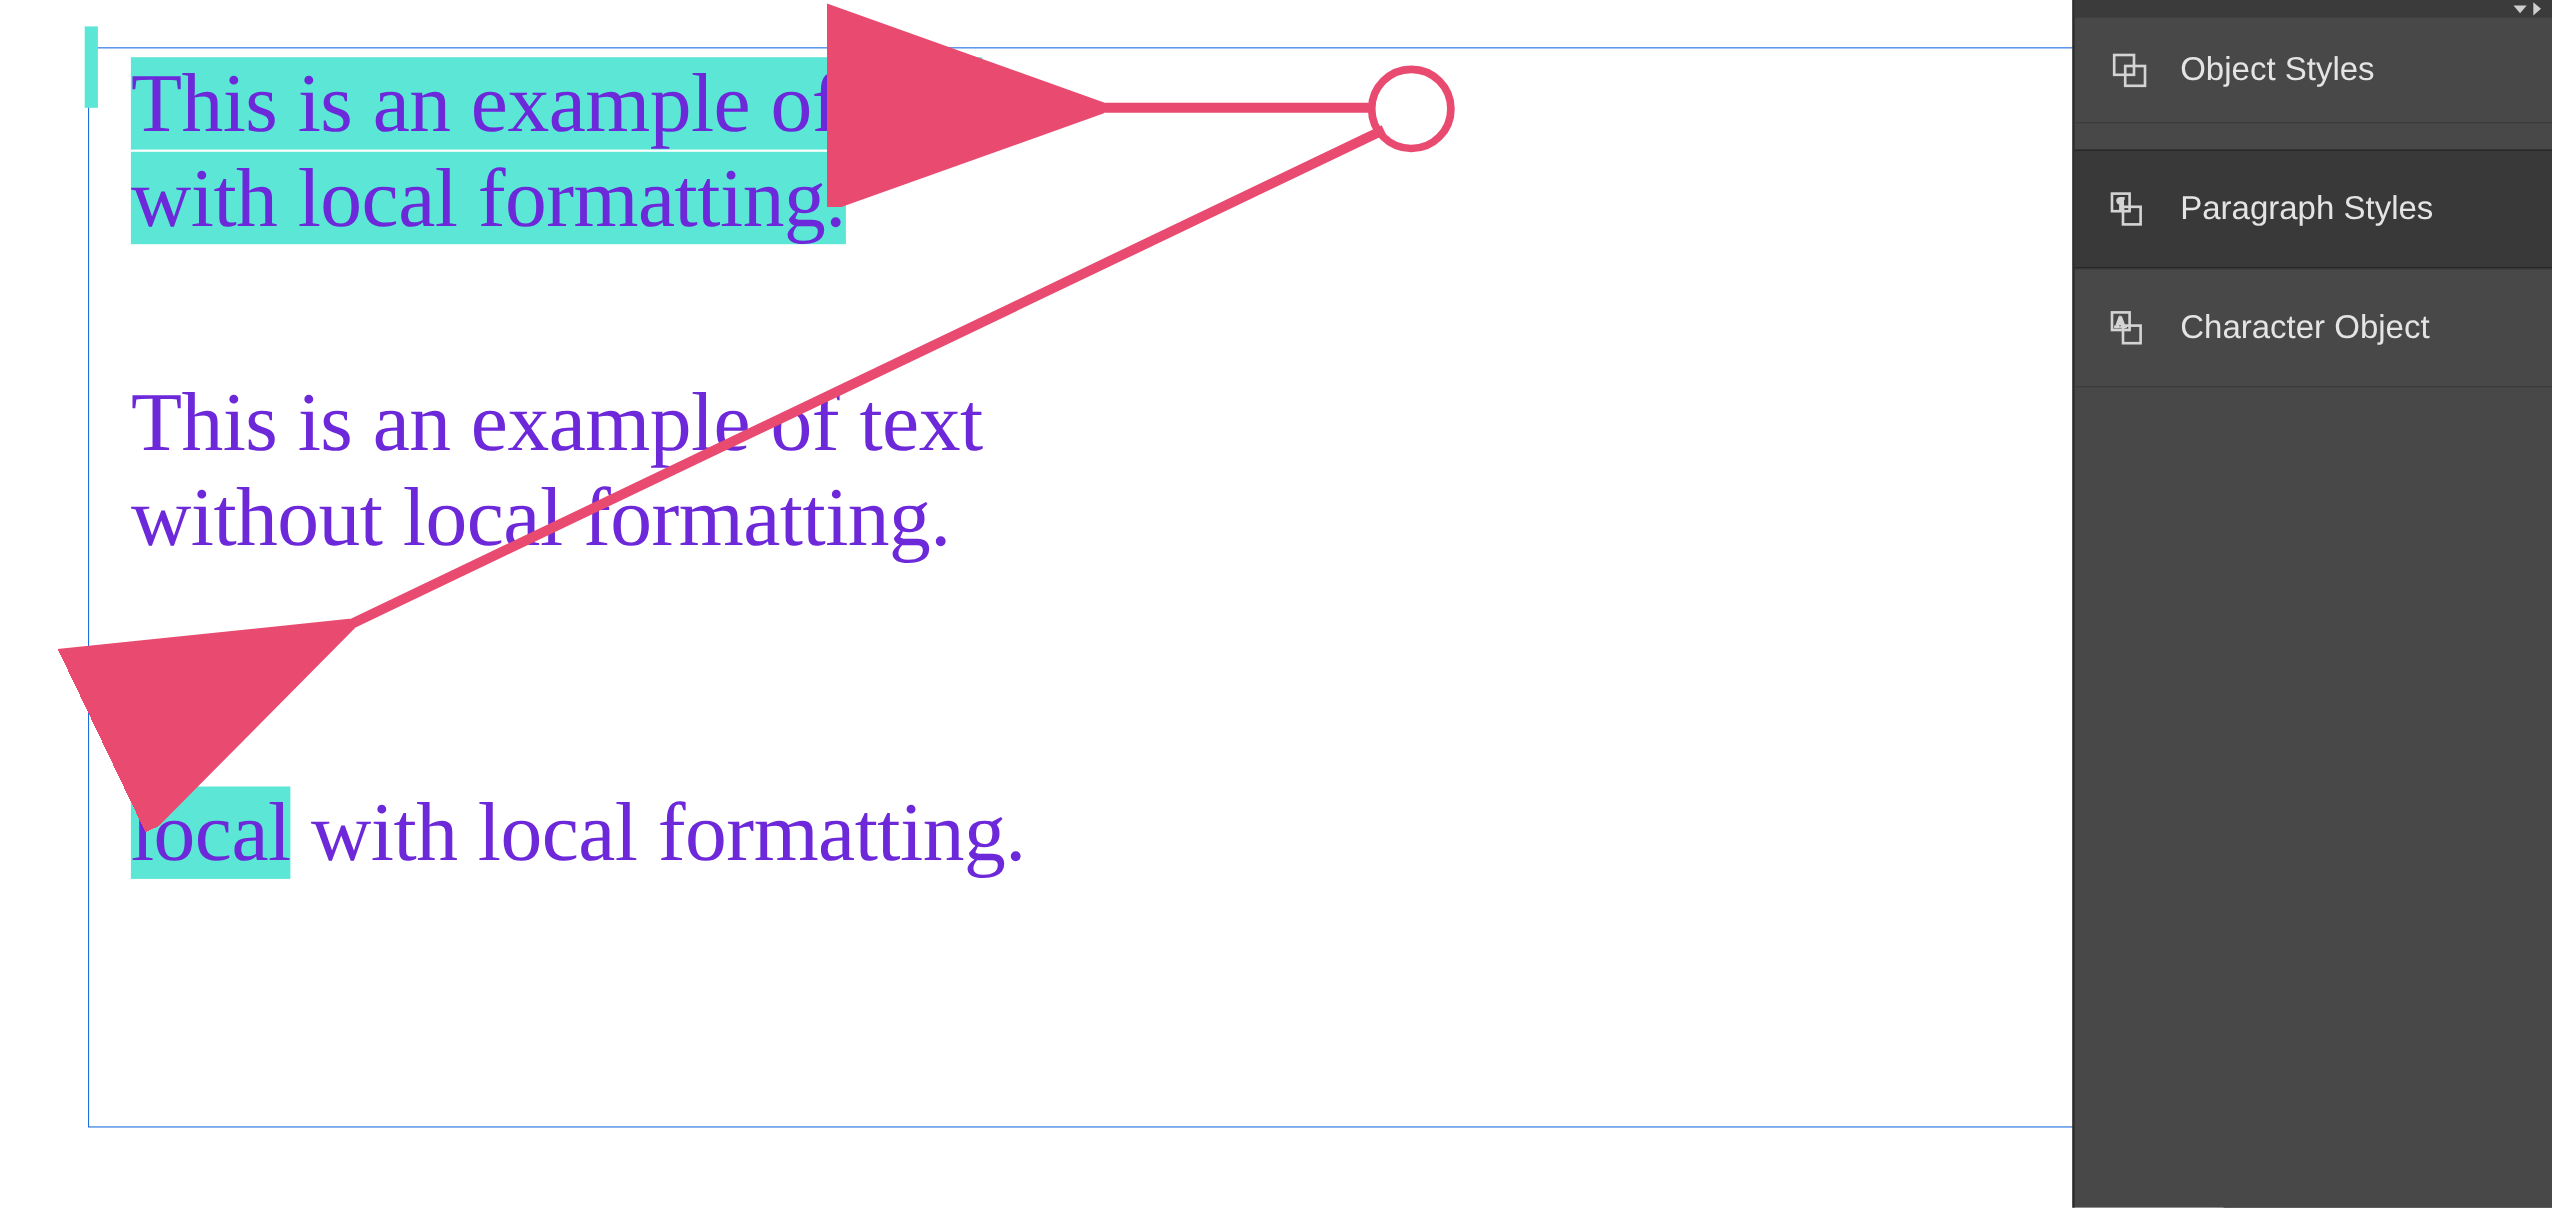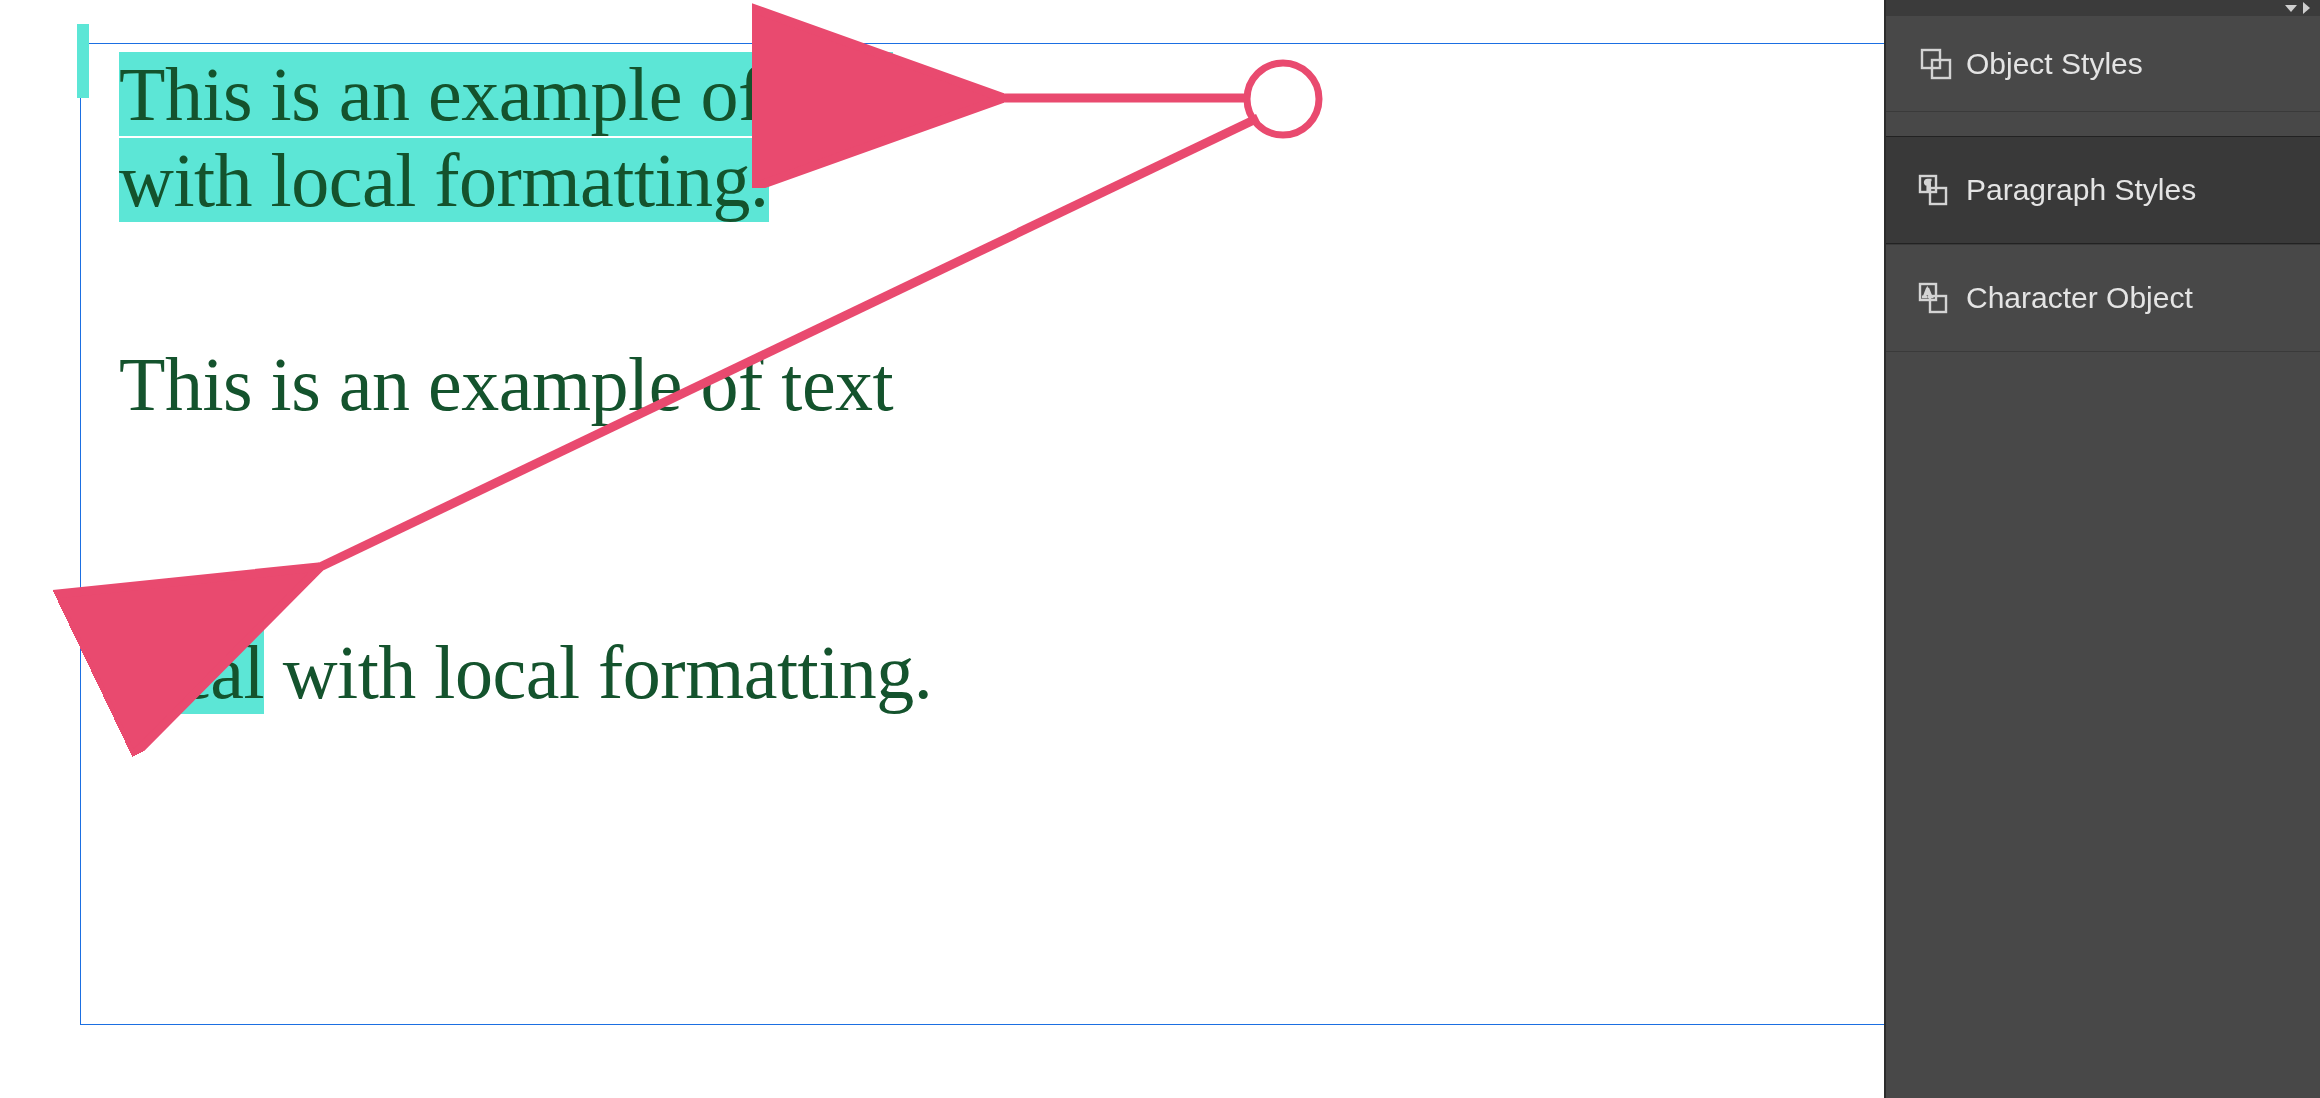--- a/index.html
+++ b/index.html
@@ -10,21 +10,21 @@
   .text-frame {
     position:absolute;
     left:80px; top:43px;
     width:1818px; height:982px;
     border:1px solid #1b6fe2;
   }
   .text-body {
     position:relative;
     font-family: Georgia, "Times New Roman", serif;
     font-weight:400;
-    color:#14532d;
+    color:#6d28d9;
     font-size:76px;
     line-height:1.13;
     letter-spacing:-0.5px;
     padding: 0 34px 0 38px;
   }
   .para { margin:0; padding:0; }
   .para1 { margin-top:8px; }
   .para2 { margin-top:118px; }
   .para3 { margin-top:116px; }
   .hl { background:#5ce6d6; }
@@ -105,21 +105,21 @@
   }
   .dockTop .dd {
     width:0;height:0;border-left:6px solid transparent;border-right:6px solid transparent;border-top:7px solid #cfcfcf; margin-right:6px;
   }
   .dockTop .rr {
     width:0;height:0;border-top:6px solid transparent;border-bottom:6px solid transparent;border-left:7px solid #cfcfcf;
   }
   .dockItem {
     height:108px;
     display:flex; align-items:center;
-    gap:8px;
+    gap:24px;
     padding:0 0 0 28px;
     border-top:1px solid #3a3a3a;
     border-bottom:1px solid #3a3a3a;
   }
   .dockItem.obj { height:96px; border-top:none; }
   .dockItem.sel {
     background:#393939;
     border-top:1px solid #222;
     border-bottom:1px solid #222;
   }
@@ -141,20 +141,21 @@
     <div class="text-body">
       <span class="hl-edge"></span>
 
       <p class="para para1">
         <span class="hl">This is an example of text</span><br>
         <span class="hl">with local formatting.</span>
       </p>
 
       <p class="para para2">
         <span>This is an example of text</span><br>
+        <span>without local formatting.</span>
       </p>
 
       <p class="para para3">
         <br>
         <span class="hl">local</span><span> with local formatting.</span>
       </p>
     </div>
   </div>
 
   <div class="ps-wrap" id="psWrap" style="transform: scale(0.99);">

